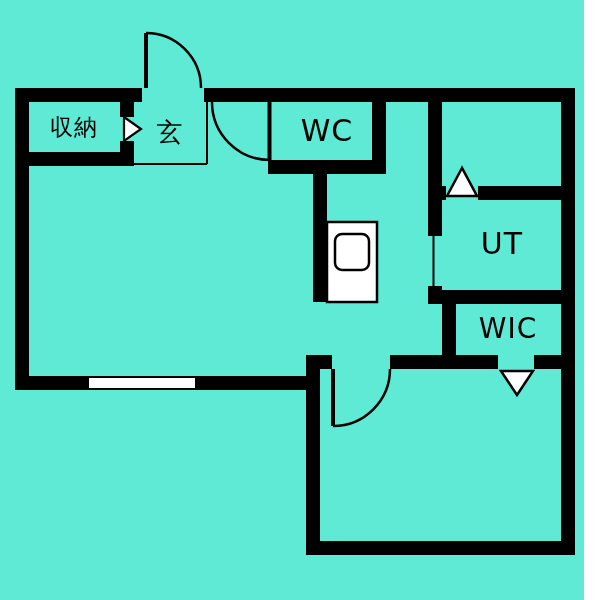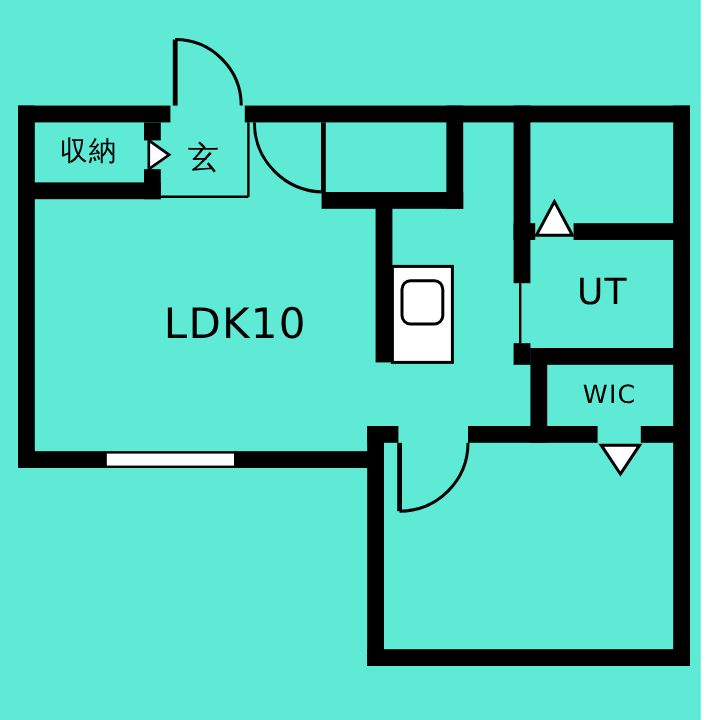--- a/index.html
+++ b/index.html
@@ -71,17 +71,17 @@
     <polygon points="462,168 447,196 477,196" fill="#fff" stroke="#000" stroke-width="2.5"></polygon>
     <polygon points="517,395 501,371 533,371" fill="#fff" stroke="#000" stroke-width="2.5"></polygon>
     <polygon points="124,117 141,129 124,141" fill="#fff" stroke="#000" stroke-width="2.2"></polygon>
 
     <rect x="327" y="222" width="50" height="80" fill="#fff" stroke="#000" stroke-width="2.5"></rect>
     <rect x="335" y="234" width="34" height="36" rx="7" fill="#fff" stroke="#000" stroke-width="2.5"></rect>
   </svg>
 
   <div class="room-label" style="left:74px;  top:127px; font-size:23px">収納</div>
   <div class="room-label" style="left:170px; top:132px; font-size:26px">玄</div>
+  <div class="room-label" style="left:327px; top:131px; font-size:30px">WC</div>
   <div class="room-label" style="left:502px; top:244px; font-size:30px">UT</div>
-  <div class="room-label" style="left:508px; top:329px; font-size:21px">WIC</div>
-  <div class="room-label" style="left:196px; top:271px; font-size:35px">LDK10</div>
+  <div class="room-label" style="left:508px; top:329px; font-size:28px">WIC</div>
 
 </div>
 
 </body></html>

